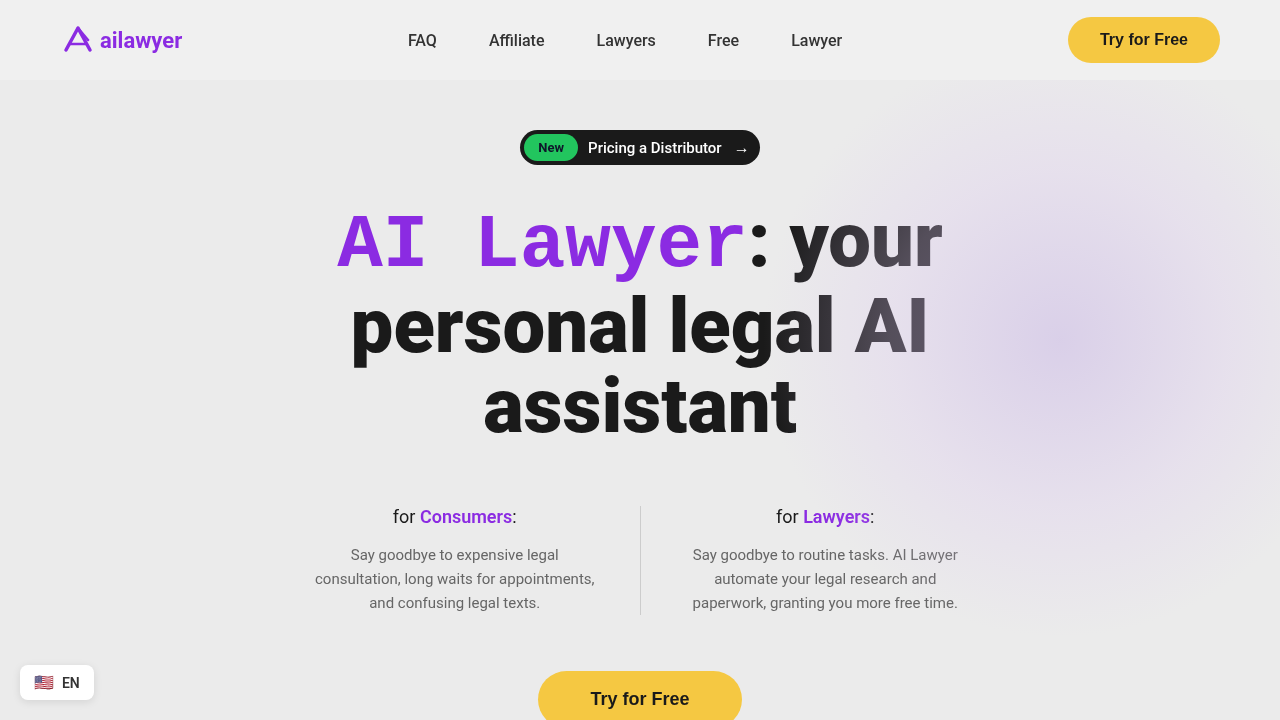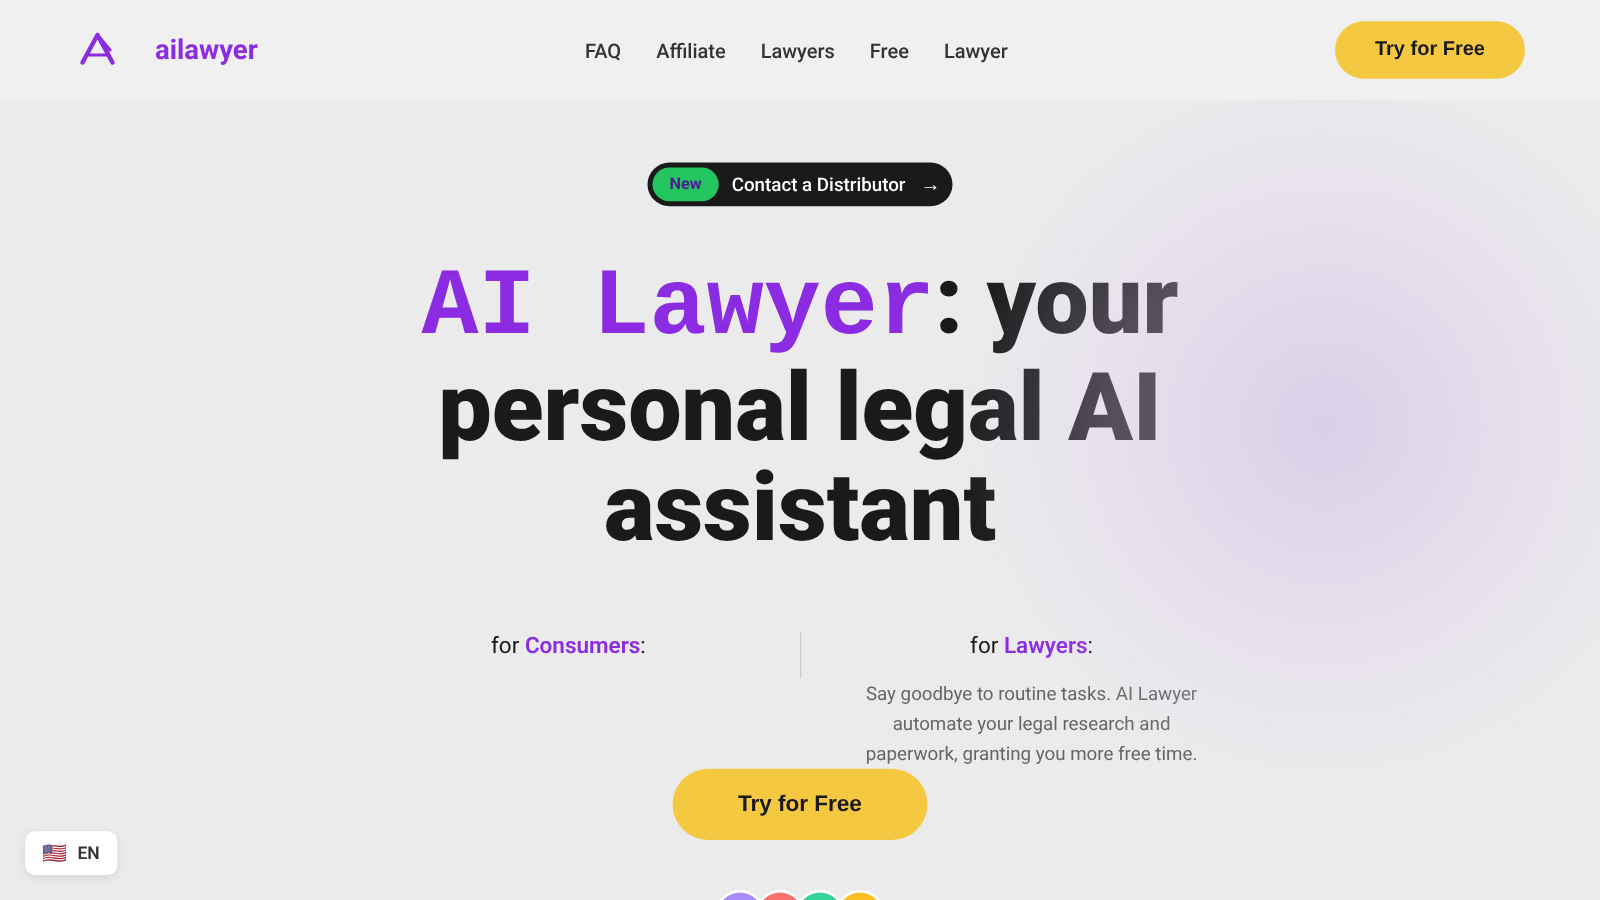--- a/index.html
+++ b/index.html
@@ -32,31 +32,30 @@
 
     .logo-icon {
       width: 36px;
       height: 36px;
     }
 
     .logo-text {
       font-size: 22px;
       font-weight: 700;
       color: #1a1a1a;
-      margin-left: 24px;
     }
 
     .logo-text span {
       color: #8b2be2;
     }
 
     .nav-links {
       display: flex;
       align-items: center;
-      gap: 28px;
+      gap: 52px;
       list-style: none;
     }
 
     .nav-links a {
       text-decoration: none;
       color: #333;
       font-size: 16px;
       font-weight: 500;
     }
 
@@ -103,21 +102,21 @@
       gap: 0;
       background: #1a1a1a;
       border-radius: 50px;
       overflow: hidden;
       margin-bottom: 36px;
       cursor: pointer;
     }
 
     .badge-new {
       background: #22c55e;
-      color: #4c1d95;
+      color: #0f172a;
       font-size: 13px;
       font-weight: 700;
       padding: 6px 14px;
       border-radius: 50px;
       margin: 4px;
     }
 
     .badge-text {
       color: white;
       font-size: 15px;
@@ -143,24 +142,25 @@
     }
 
     .hero-title .purple {
       color: #8b2be2;
       font-family: Liberation Mono, monospace;
     }
 
     
     .features-row {
       display: flex;
-      align-items: flex-start;
+      align-items: flex-end;
       gap: 0;
       max-width: 740px;
       width: 100%;
+      margin-bottom: 56px;
     }
 
     .feature-col {
       flex: 1;
       text-align: center;
       padding: 0 40px;
     }
 
     .feature-col:first-child {
       border-right: 1px solid #ccc;
@@ -271,33 +271,34 @@
     <li><a href="#">Lawyer</a></li>
   </ul>
 
   <button class="try-free-btn-header">Try for Free</button>
 </nav>
 
 <section class="hero">
 
   <div class="distributor-badge">
     <span class="badge-new">New</span>
-    <span class="badge-text">Contact a Distributor</span>
+    <span class="badge-text">Pricing a Distributor</span>
     <span class="badge-arrow">→</span>
   </div>
 
   <h1 class="hero-title">
     <span class="purple">AI Lawyer</span><span>: your personal legal AI assistant</span>
   </h1>
 
   <div class="features-row">
     <div class="feature-col">
       <p class="feature-label">
         <span>for </span><span class="highlight">Consumers</span><span>:</span>
       </p>
+      <p class="feature-desc">Say goodbye to expensive legal consultation, long waits for appointments, and confusing legal texts.</p>
     </div>
     <div class="feature-col">
       <p class="feature-label">
         <span>for </span><span class="highlight">Lawyers</span><span>:</span>
       </p>
       <p class="feature-desc">Say goodbye to routine tasks. AI Lawyer automate your legal research and paperwork, granting you more free time.</p>
     </div>
   </div>
 
   <button class="try-free-btn-hero">Try for Free</button>

